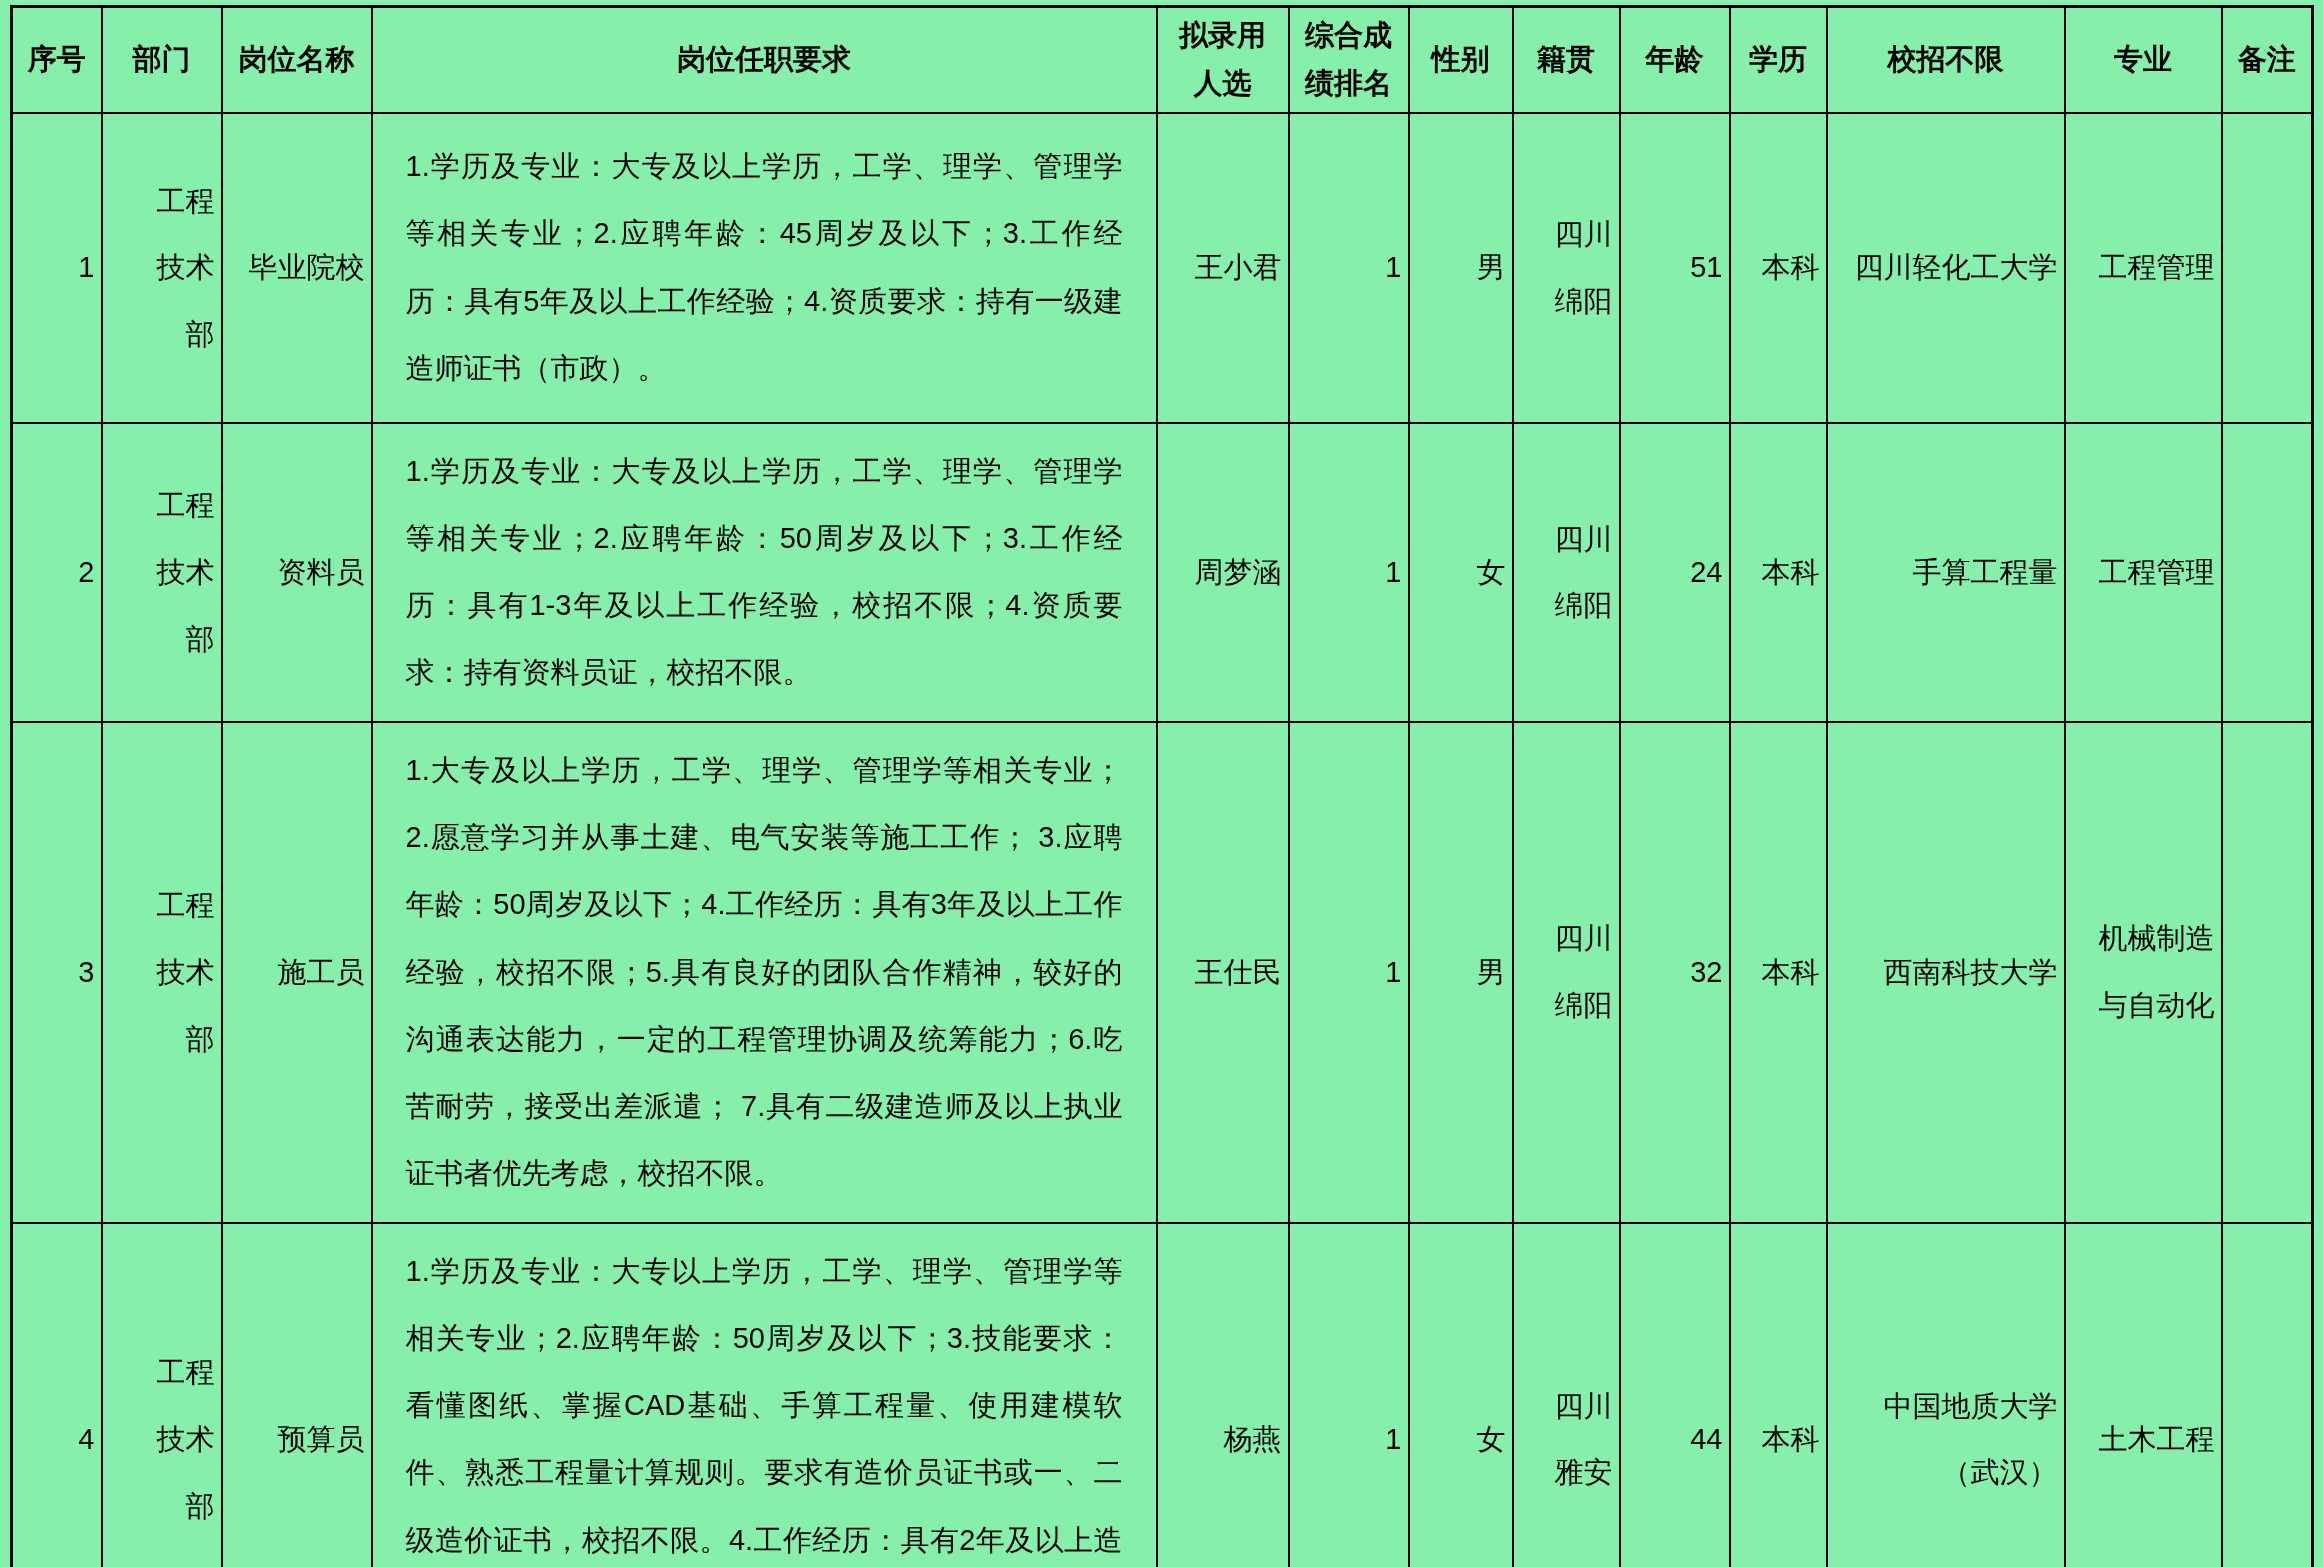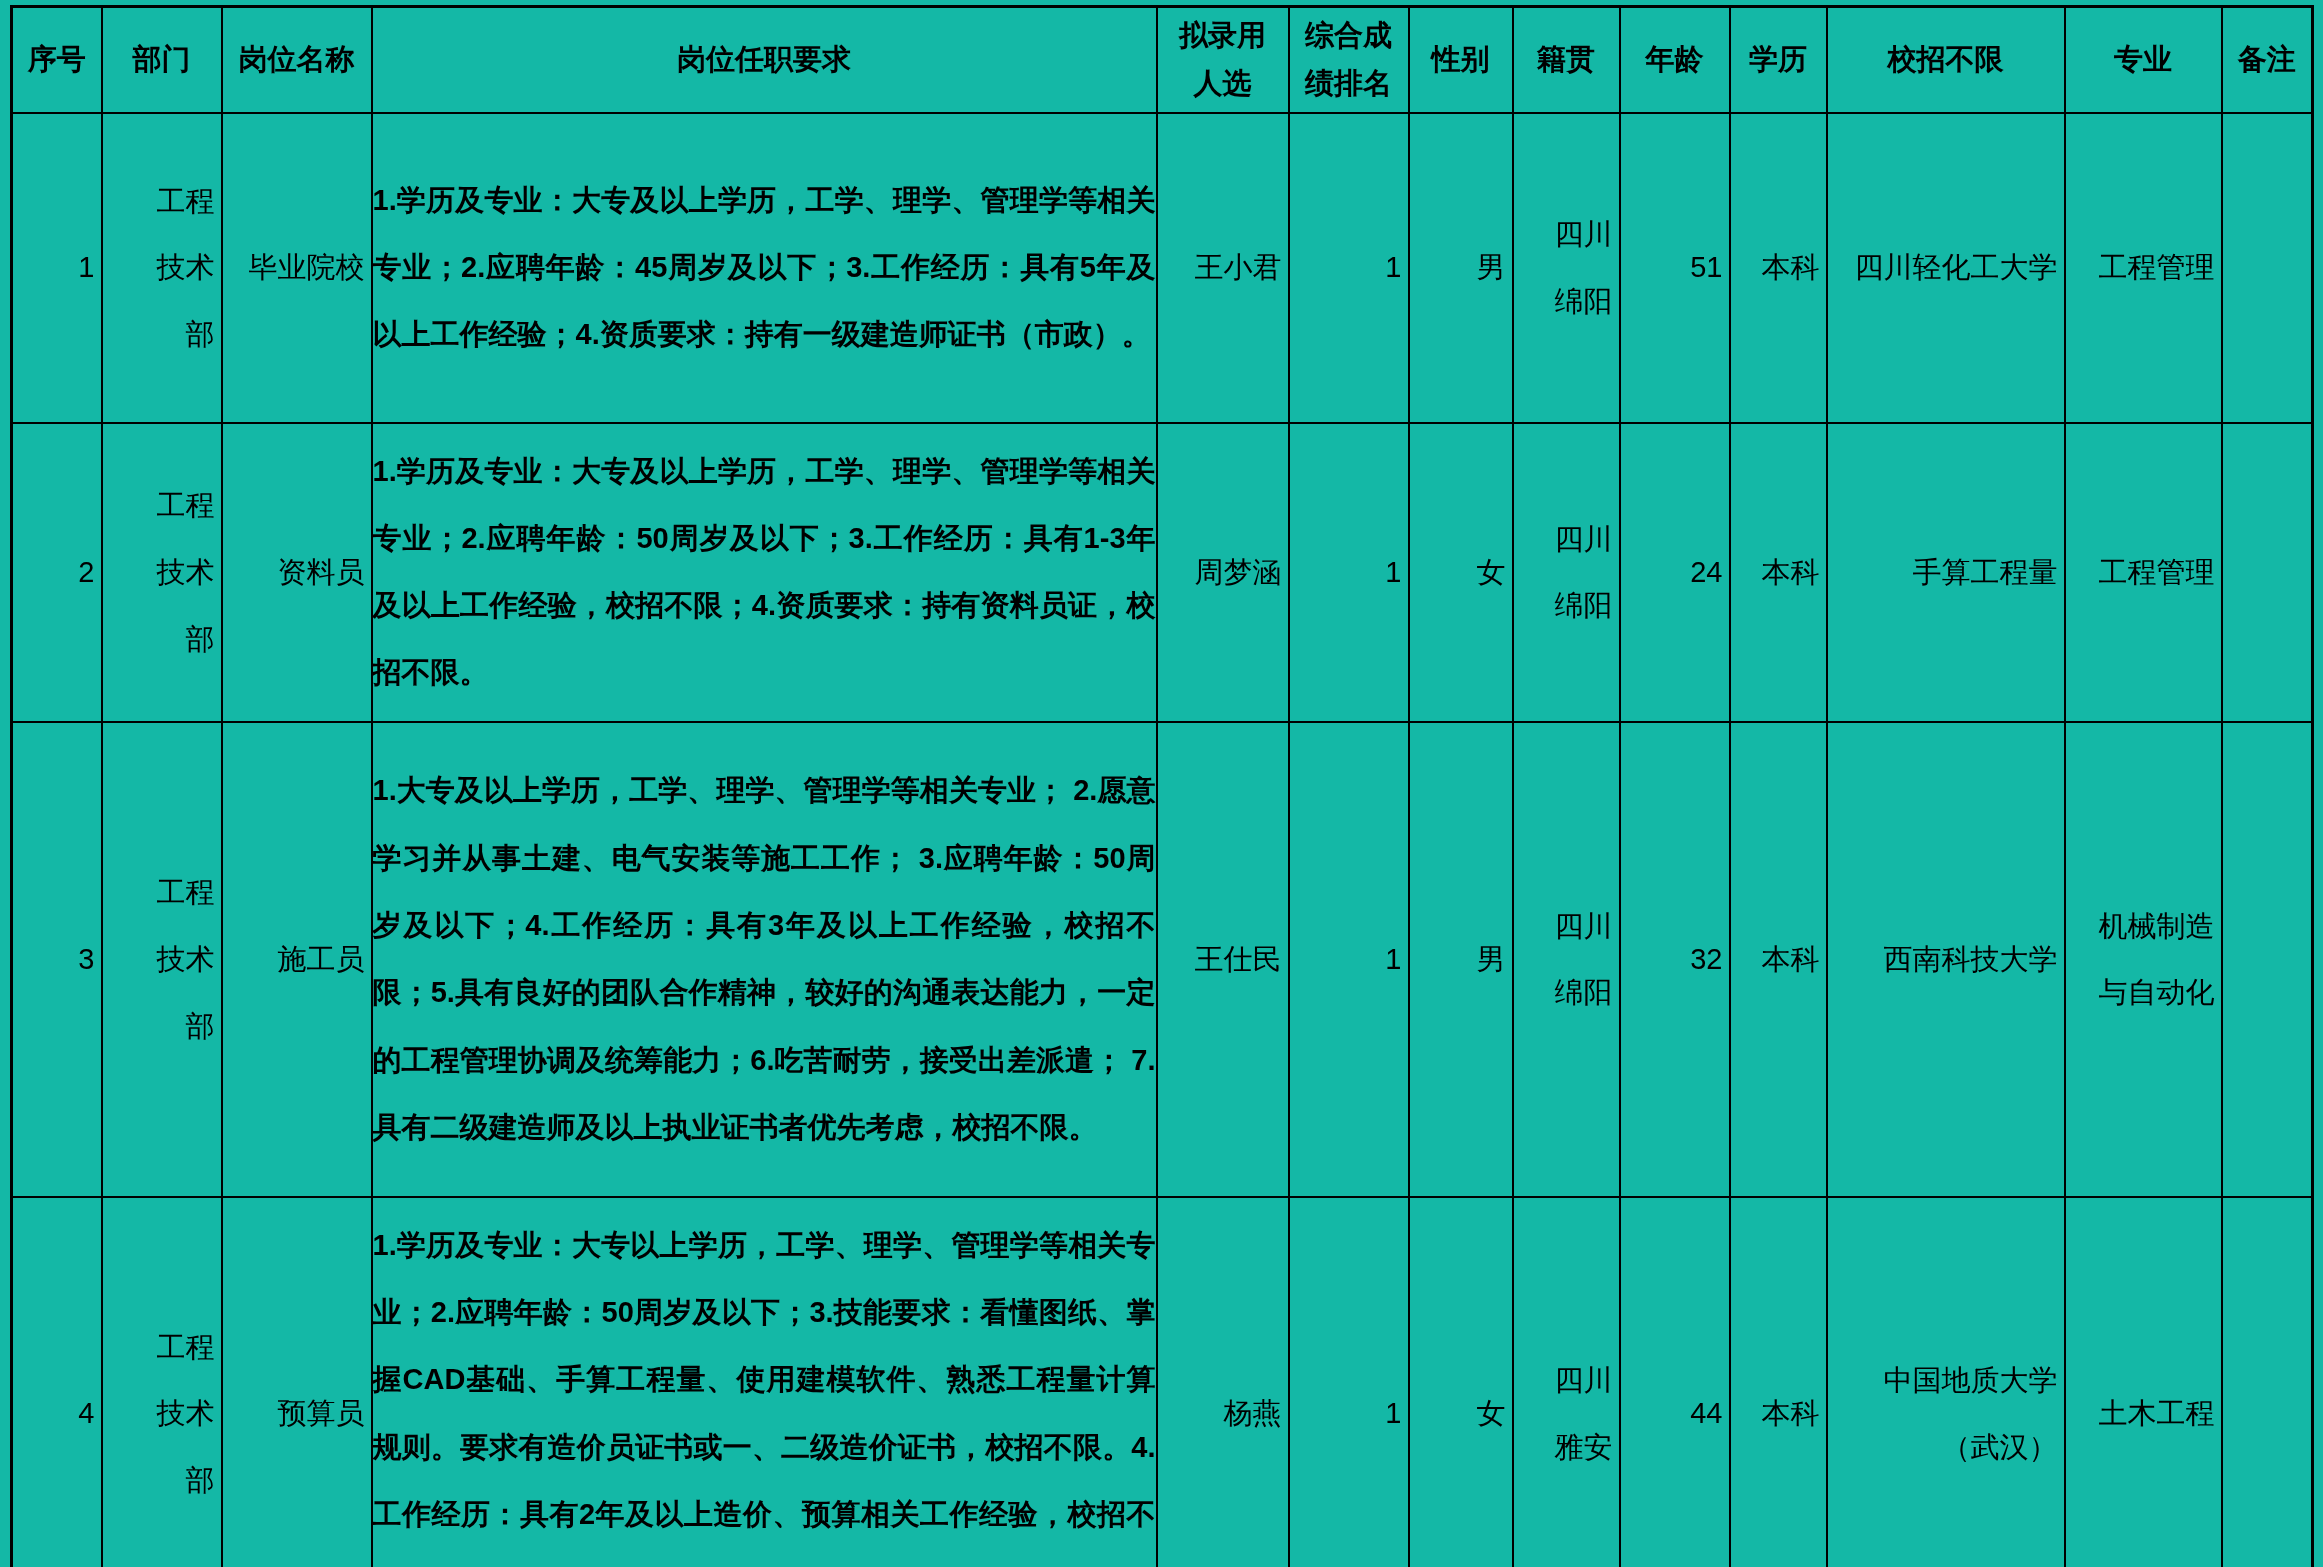--- a/index.html
+++ b/index.html
@@ -7,21 +7,21 @@
     padding: 0;
     background: #ffffff;
     color: #000000;
     font-family: "Liberation Sans", "DejaVu Sans", serif;
   }
   .page {
     width: 2323px;
     height: 1567px;
     box-sizing: border-box;
     padding: 5px 10px;
-    background: #14b8a6;
+    background: #86efac;
   }
   table.doc-table {
     border-collapse: collapse;
     table-layout: fixed;
     width: 2303px;
     border: 3px solid #000;
   }
   .doc-table th, .doc-table td {
     border: 2px solid #000;
     vertical-align: middle;
@@ -40,23 +40,22 @@
     font-size: 29px;
     font-weight: normal;
     text-align: right;
     white-space: pre-line;
     line-height: 2.3;
   }
   .doc-table td.req {
     text-align: justify;
     text-justify: inter-character;
     white-space: normal;
-    padding: 14px 0;
+    padding: 14px 33px;
     line-height: 2.32;
-    font-weight: bold;
   }
   tr.hdr  { height: 95px; }
   tr.r1   { height: 310px; }
   tr.r2   { height: 273px; }
   tr.r3   { height: 475px; }
   tr.r4   { height: 404px; }
 </style>
 </head>
 <body>
 

